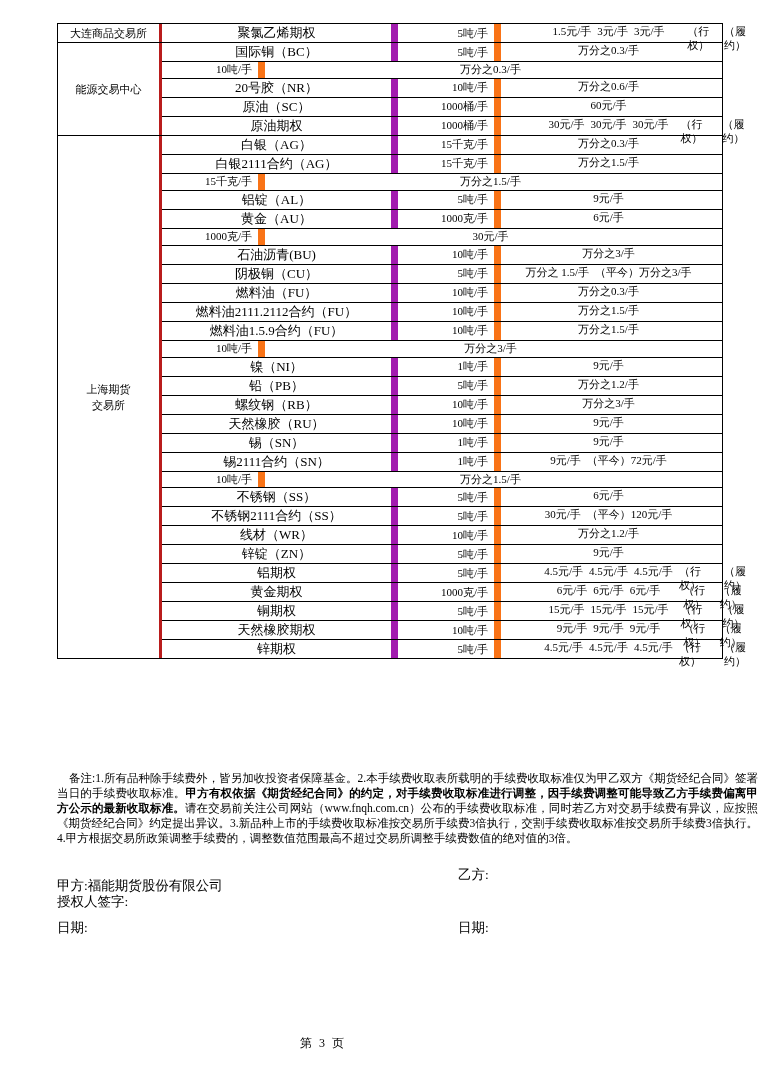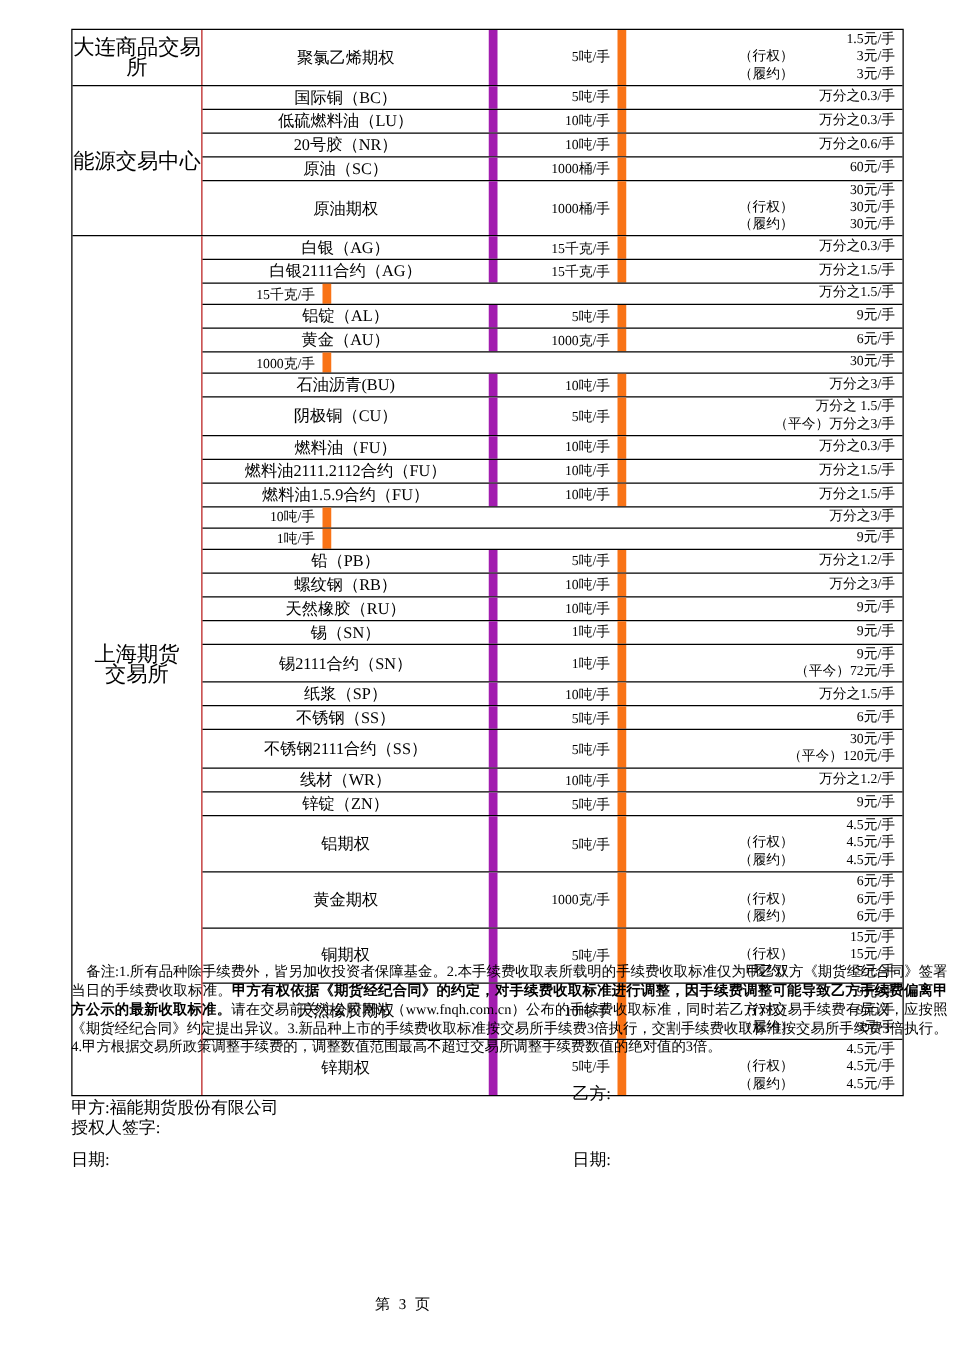--- a/index.html
+++ b/index.html
@@ -10,39 +10,39 @@
   }
   
   .fee-table {
     position:absolute; left:57px; top:23px; width:666px;
     border:1.5px solid #000; box-sizing:border-box;
     display:flex; flex-direction:column;
   }
   .section { display:flex; border-top:1.5px solid #000; }
   .section:first-child { border-top:none; }
   .exchange-cell {
-    width:104px; flex:0 0 104px; border-right:1px solid #b91c1c; box-sizing:border-box;
+    width:104px; flex:0 0 104px; border-right:3px solid #b91c1c; box-sizing:border-box;
     display:flex; flex-direction:column; justify-content:center; align-items:center;
-    text-align:center; font-size:17px; line-height:16px;
+    text-align:center; font-size:11px; line-height:16px;
   }
   .rows { flex:1; display:flex; flex-direction:column; }
   .row { display:flex; border-top:1px solid #000; }
   .row:first-child { border-top:none; }
   .cell-product {
     width:236px; flex:0 0 236px; border-right:7px solid #a21caf; box-sizing:border-box;
     display:flex; align-items:center; justify-content:center;
     text-align:center; font-size:13px;
   }
   .cell-size {
     width:103px; flex:0 0 103px; border-right:7px solid #f97316; box-sizing:border-box;
     display:flex; align-items:center; justify-content:flex-end;
     padding-right:6px; font-size:11px;
   }
   .cell-fee {
-    flex:1; display:flex; flex-direction:column; justify-content:center;
+    flex:1; display:flex; flex-direction:row; justify-content:center;
     font-size:11px; padding:1px 0;
   }
   .fee-line { position:relative; height:13.9px; line-height:13.9px; display:flex; padding-right:6px; }
   .fee-label { position:absolute; left:90px;text-align:center; }
   .fee-value { margin-left:auto; }
   
   .notes {
     position:absolute; left:57px; top:771px; width:701px;
     font-size:11.5px; line-height:15px; text-align:justify;
     text-indent:12px;
@@ -98,21 +98,20 @@
           <div class="row">
             <div class="cell-product">国际铜（BC）</div>
             <div class="cell-size">5吨/手</div>
             <div class="cell-fee">
               <div class="fee-line">
                 <span class="fee-value">万分之0.3/手</span>
               </div>
             </div>
           </div>
           <div class="row">
-            <div class="cell-product">低硫燃料油（LU）</div>
             <div class="cell-size">10吨/手</div>
             <div class="cell-fee">
               <div class="fee-line">
                 <span class="fee-value">万分之0.3/手</span>
               </div>
             </div>
           </div>
           <div class="row">
             <div class="cell-product">20号胶（NR）</div>
             <div class="cell-size">10吨/手</div>
@@ -258,20 +257,21 @@
           </div>
           <div class="row">
             <div class="cell-size">10吨/手</div>
             <div class="cell-fee">
               <div class="fee-line">
                 <span class="fee-value">万分之3/手</span>
               </div>
             </div>
           </div>
           <div class="row">
+            <div class="cell-product">镍（NI）</div>
             <div class="cell-size">1吨/手</div>
             <div class="cell-fee">
               <div class="fee-line">
                 <span class="fee-value">9元/手</span>
               </div>
             </div>
           </div>
           <div class="row">
             <div class="cell-product">铅（PB）</div>
             <div class="cell-size">5吨/手</div>
@@ -314,21 +314,20 @@
             <div class="cell-fee">
               <div class="fee-line">
                 <span class="fee-value">9元/手</span>
               </div>
               <div class="fee-line">
                 <span class="fee-value">（平今）72元/手</span>
               </div>
             </div>
           </div>
           <div class="row">
-            <div class="cell-product">纸浆（SP）</div>
             <div class="cell-size">10吨/手</div>
             <div class="cell-fee">
               <div class="fee-line">
                 <span class="fee-value">万分之1.5/手</span>
               </div>
             </div>
           </div>
           <div class="row">
             <div class="cell-product">不锈钢（SS）</div>
             <div class="cell-size">5吨/手</div>

